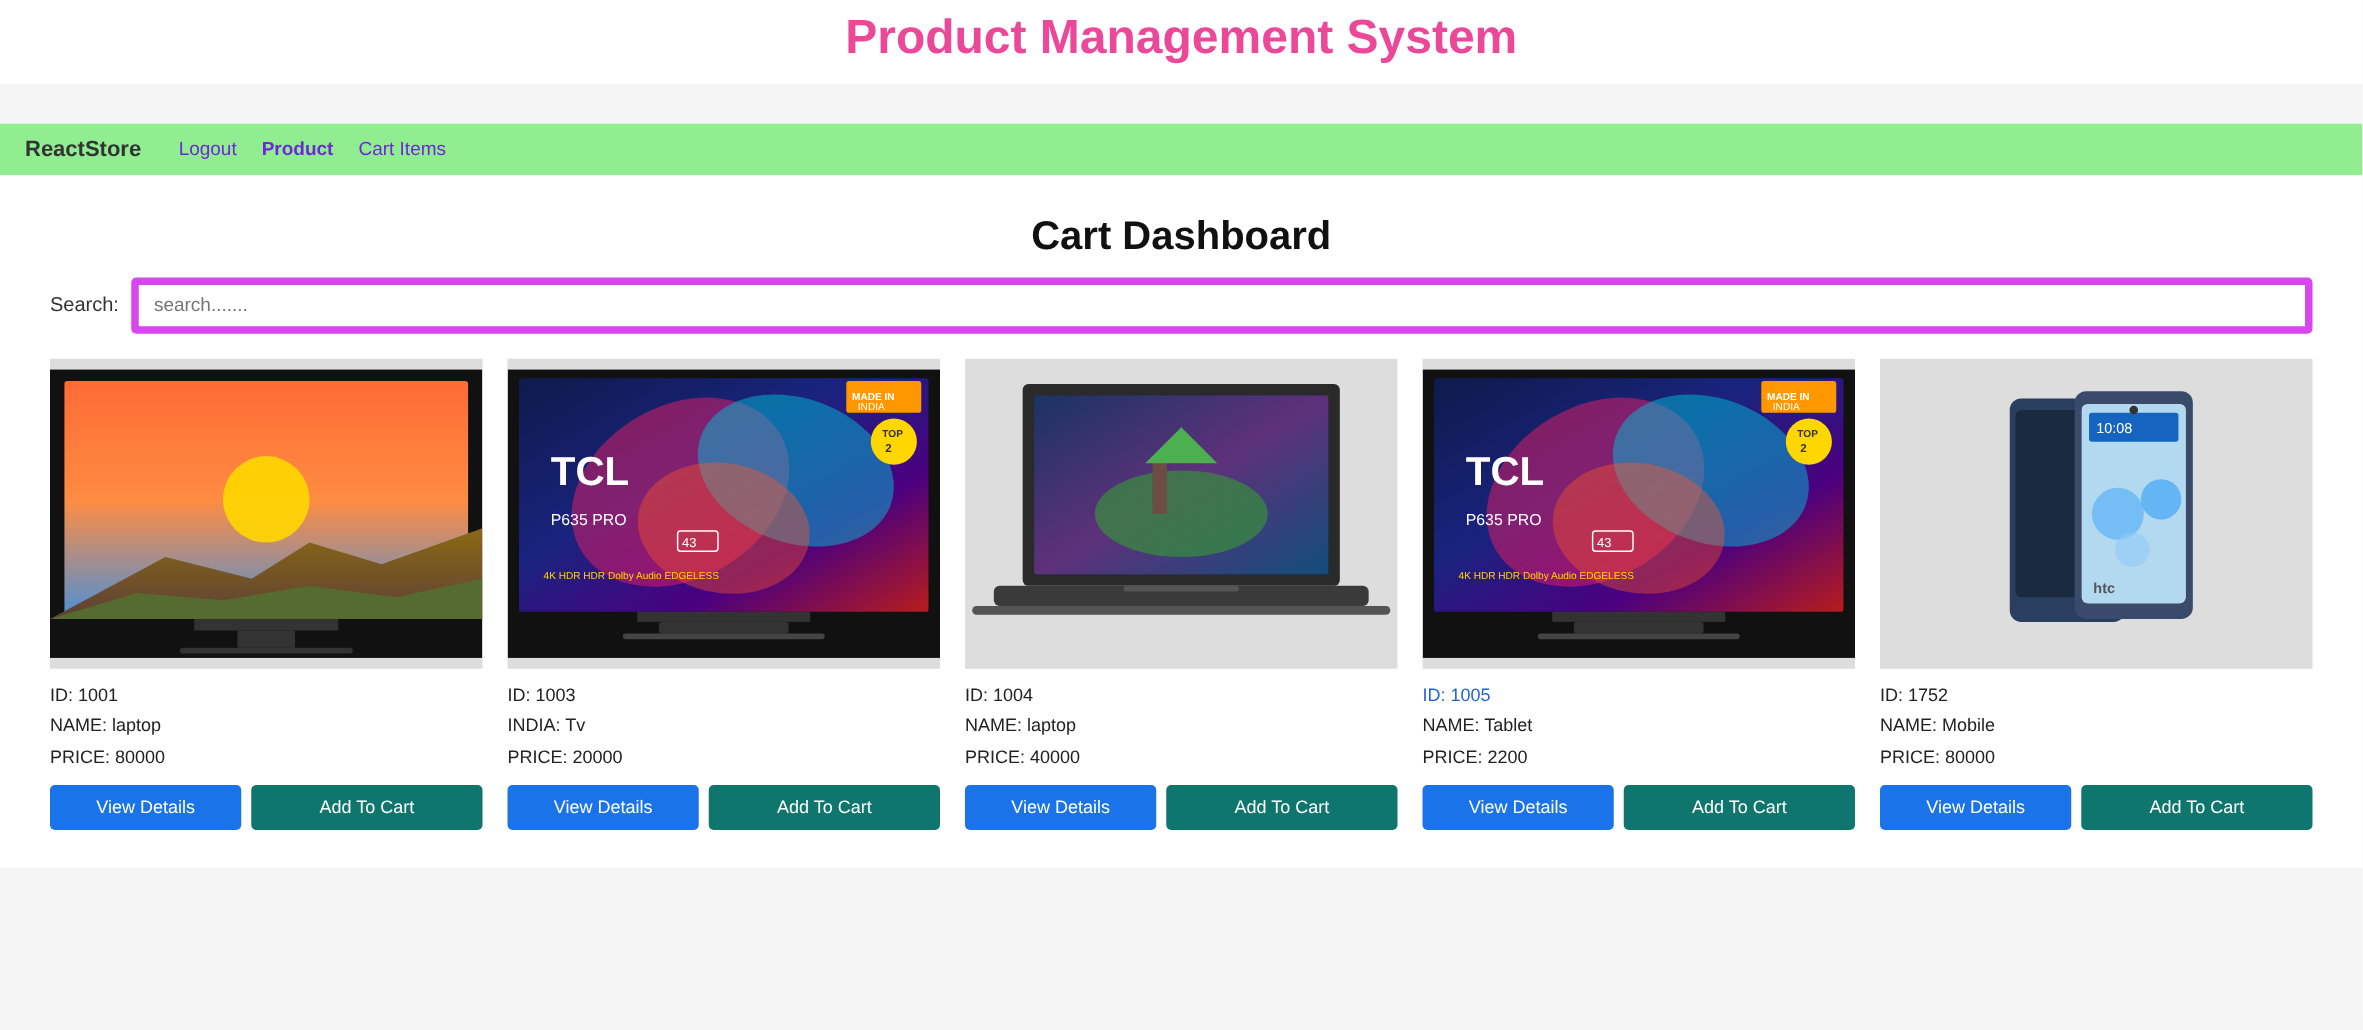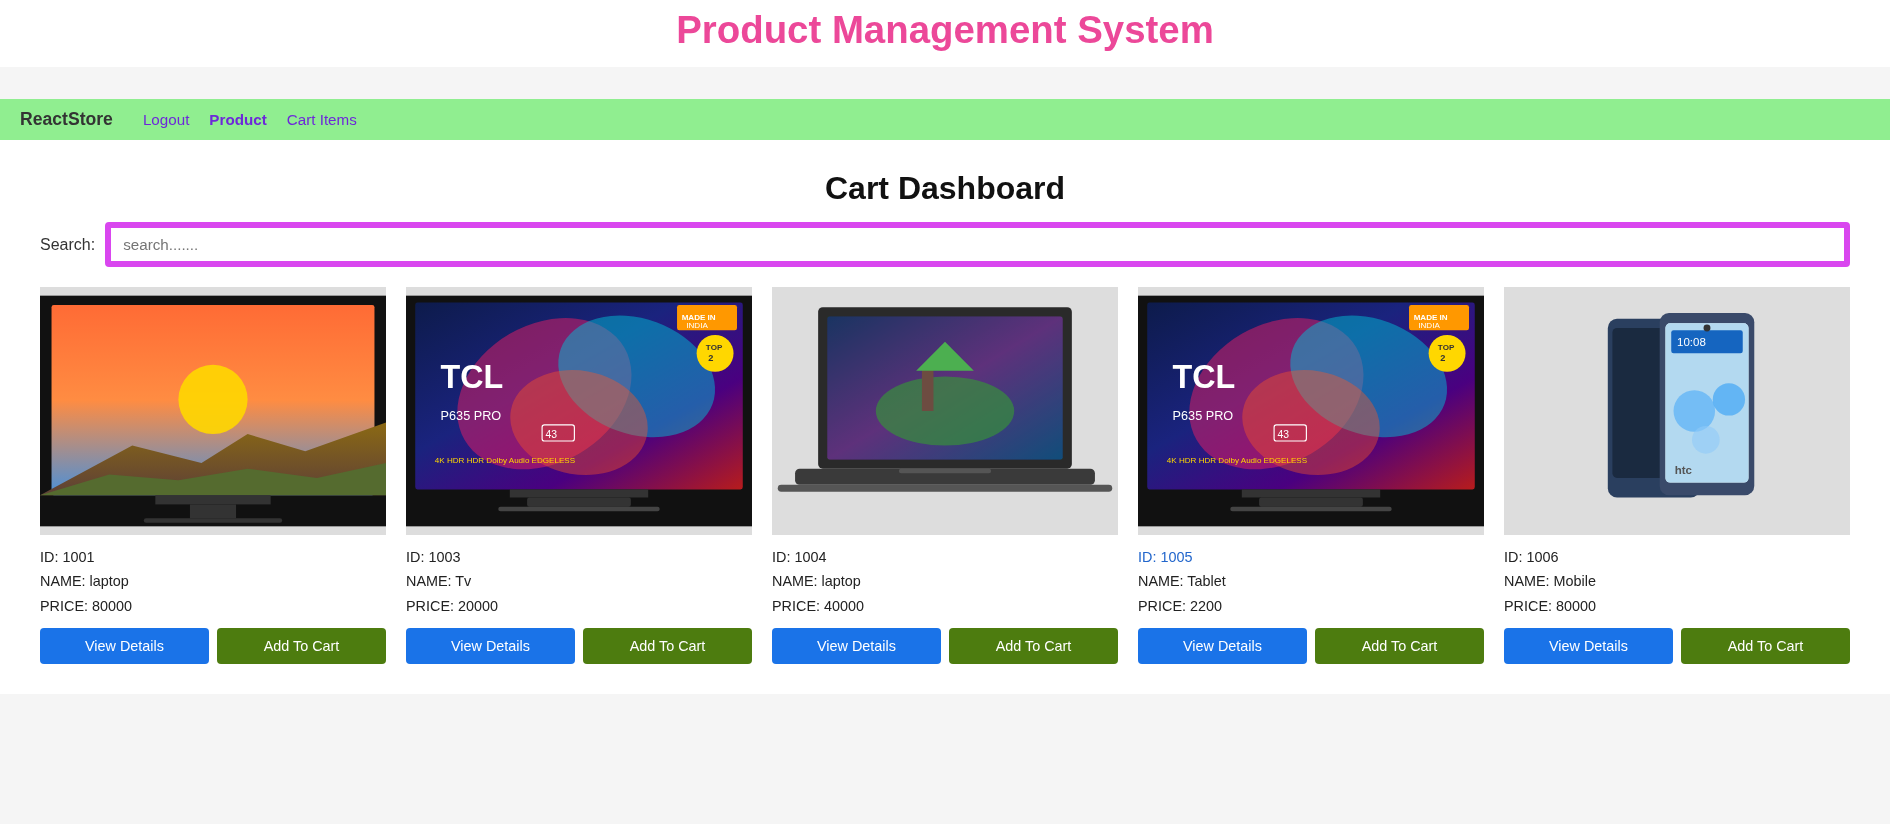--- a/index.html
+++ b/index.html
@@ -125,22 +125,22 @@
       background: #1a73e8;
       color: #fff;
       border: none;
       border-radius: 4px;
       font-size: 0.9rem;
       cursor: pointer;
       font-weight: 500;
     }
     .btn-cart {
       flex: 1;
-      padding: 10px 0;
-      background: #4d7c0f;
+      padding: 10px 16px;
+      background: #0f766e;
       color: #fff;
       border: none;
       border-radius: 4px;
       font-size: 0.9rem;
       cursor: pointer;
       font-weight: 500;
     }
   </style>
 </head>
 <body>
@@ -230,21 +230,21 @@
       <text x="260" y="47" font-size="7" fill="#333" font-family="Arial" font-weight="bold">TOP</text>
       <text x="262" y="57" font-size="8" fill="#333" font-family="Arial" font-weight="bold">2</text>
 
       <rect x="90" y="168" width="120" height="7" fill="#333"></rect>
       <rect x="105" y="175" width="90" height="8" rx="2" fill="#333"></rect>
       <rect x="80" y="183" width="140" height="4" fill="#444" rx="2"></rect>
     </svg>
         </div>
         <div class="product-info">
           <div>ID: 1003</div>
-          <div>NAME: Tv</div>
+          <div>INDIA: Tv</div>
           <div>PRICE: 20000</div>
         </div>
         <div class="product-buttons">
           <button class="btn-view">View Details</button>
           <button class="btn-cart">Add To Cart</button>
         </div>
       </div>
       <div class="product-card">
         <div class="product-image">
           <svg viewBox="0 0 300 200" xmlns="http://www.w3.org/2000/svg">
@@ -343,21 +343,21 @@
       <circle cx="165" cy="100" r="18" fill="#64B5F6" opacity="0.8"></circle>
       <circle cx="195" cy="90" r="14" fill="#42A5F5" opacity="0.7"></circle>
       <circle cx="175" cy="125" r="12" fill="#90CAF9" opacity="0.6"></circle>
 
       <text x="148" y="155" font-size="10" fill="#555" font-family="Arial" font-weight="bold">htc</text>
 
       <circle cx="176" cy="28" r="3" fill="#333"></circle>
     </svg>
         </div>
         <div class="product-info">
-          <div>ID: 1006</div>
+          <div>ID: 1752</div>
           <div>NAME: Mobile</div>
           <div>PRICE: 80000</div>
         </div>
         <div class="product-buttons">
           <button class="btn-view">View Details</button>
           <button class="btn-cart">Add To Cart</button>
         </div>
       </div>
     </div>
 </div>

